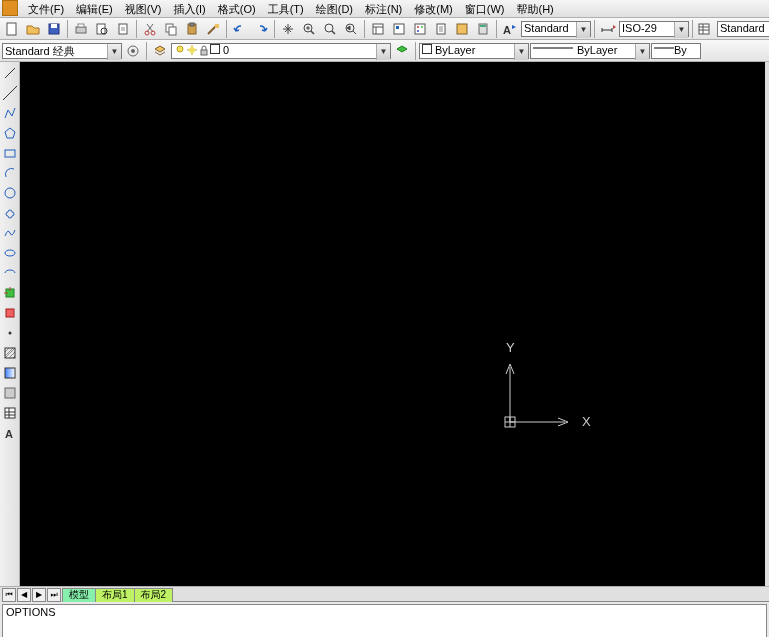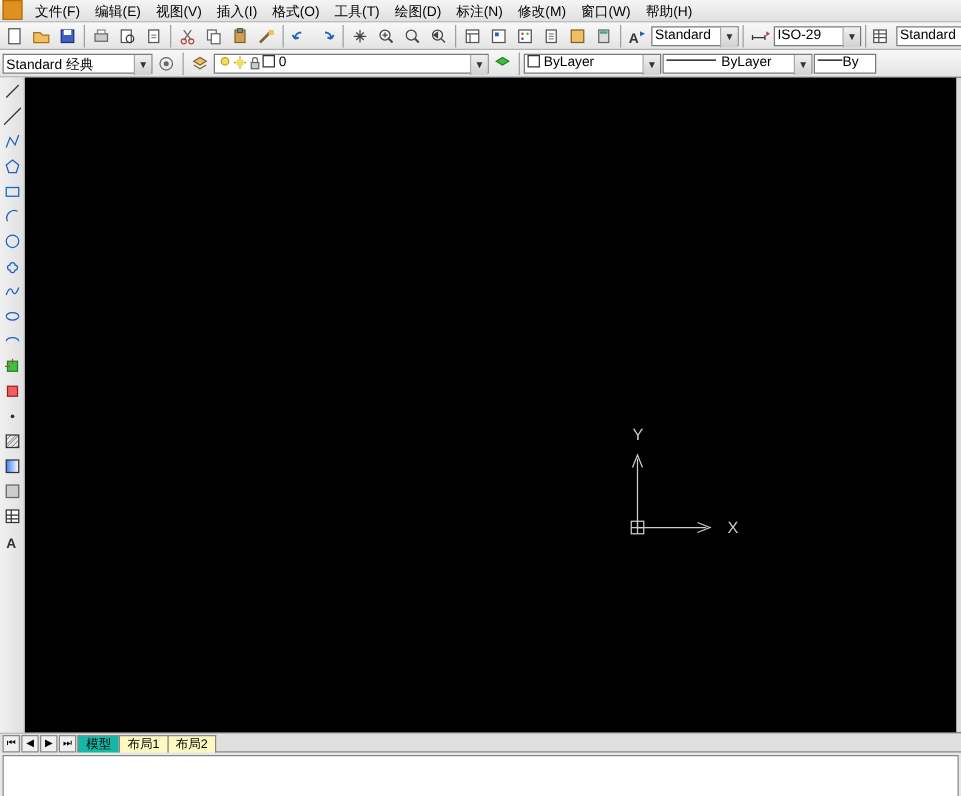--- a/index.html
+++ b/index.html
@@ -15,22 +15,22 @@
 .main{display:flex;height:524px}
 .sidetools{width:20px;background:linear-gradient(90deg,#f0f0f0,#e0e0e0);border-right:1px solid #b0b0b0;display:flex;flex-direction:column;align-items:center;padding-top:2px;gap:2px}
 .sbtn{width:18px;height:18px;display:flex;align-items:center;justify-content:center;cursor:pointer;border:1px solid transparent}
 .canvas{flex:1;background:#000;position:relative;overflow:hidden}
 .ucs{position:absolute;left:470px;top:280px}
 .ucs-line{stroke:#ccc;stroke-width:1;fill:none}
 .ucs-text{fill:#ccc;font-size:13px;font-family:Arial}
 .scrollbar-v{position:absolute;right:0;top:0;width:4px;height:100%;background:#ddd}
 .tabbar{height:16px;background:#e0e0e0;border-top:1px solid #b0b0b0;display:flex;align-items:center;padding-left:2px}
 .tabnav{width:14px;height:14px;border:1px solid #888;background:#f0f0f0;display:flex;align-items:center;justify-content:center;font-size:8px;margin-right:1px;font-family:Arial}
-.tab{height:14px;padding:0 6px;border:1px solid #888;border-bottom:none;background:#fef9c3;margin-right:-1px;font-size:10px;display:flex;align-items:center}
-.tab.active{background:#14b8a6}
+.tab{height:14px;padding:0 6px;border:1px solid #888;border-bottom:none;background:#bef264;margin-right:-1px;font-size:10px;display:flex;align-items:center}
+.tab.active{background:#86efac}
 .tabline{flex:1;height:1px;border-top:1px solid #888;margin-top:13px}
 .cmdwin{height:36px;background:#fff;border:1px solid #888;margin:2px;font-family:Consolas,monospace;font-size:11px;padding:1px 3px;overflow:hidden}
 .colorsw{width:10px;height:10px;border:1px solid #333;display:inline-block;margin-right:3px}
 svg{display:block}
 </style>
 </head>
 <body>
 
 <div class="menubar">
   <div class="logo"></div>
@@ -405,13 +405,14 @@
   <div class="tabnav">◀</div>
   <div class="tabnav">▶</div>
   <div class="tabnav">⏭</div>
   <div class="tab active">模型</div>
   <div class="tab">布局1</div>
   <div class="tab">布局2</div>
   <div class="tabline"></div>
 </div>
 
 <div class="cmdwin">
+  <div>OPTIONS</div>
 </div>
 
 </body></html>

